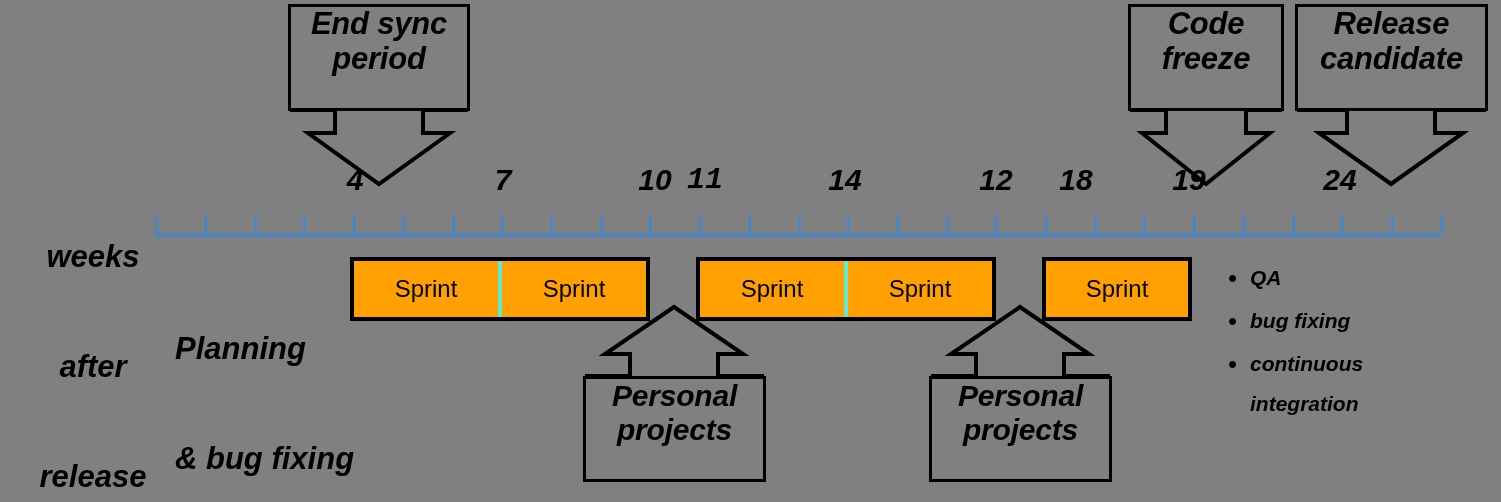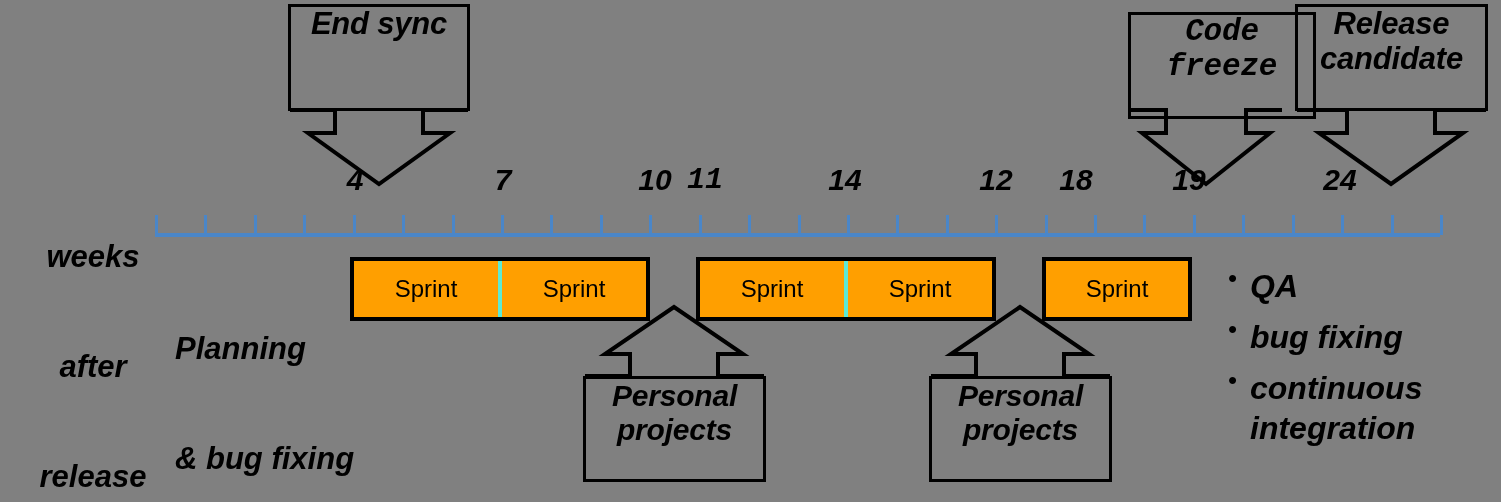--- a/index.html
+++ b/index.html
@@ -114,41 +114,41 @@
     width: 22px;
     flex: 0 0 22px;
     font-size: 26px;
     line-height: 40px;
     color: #000;
     text-align: left;
   }
   .bullet-text {
     font-style: italic;
     font-weight: bold;
-    font-size: 32px;
+    font-size: 21px;
     line-height: 40px;
     color: #000;
-    margin-top: 8px;
   }
 </style>
 </head>
 <body>
 
 <div id="stage">
 
   <div class="callout" style="left:288px; top:4px; width:182px; height:107px;">
     <div class="callout-text" style="font-size:31px;">
       <div>End sync</div>
+      <div>period</div>
     </div>
   </div>
   <svg class="arrow-svg" style="left:288px; top:108px; width:182px; height:78px;" viewBox="0 0 182 78">
     <polyline points="2,2 47,2 47,25 20,25 91,76 162,25 135,25 135,2 180,2" fill="none" stroke="#000" stroke-width="4" stroke-linejoin="miter"></polyline>
   </svg>
 
-  <div class="callout" style="left:1128px; top:12px; width:188px; height:107px;font-family:Liberation Mono, monospace;">
+  <div class="callout" style="left:1128px; top:4px; width:156px; height:107px;">
     <div class="callout-text" style="font-size:31px;">
       <div>Code</div>
       <div>freeze</div>
     </div>
   </div>
   <svg class="arrow-svg" style="left:1128px; top:108px; width:156px; height:78px;" viewBox="0 0 156 78">
     <polyline points="2,2 38,2 38,25 14,25 78,76 142,25 118,25 118,2 154,2" fill="none" stroke="#000" stroke-width="4" stroke-linejoin="miter"></polyline>
   </svg>
 
   <div class="callout" style="left:1295px; top:4px; width:193px; height:107px;">

